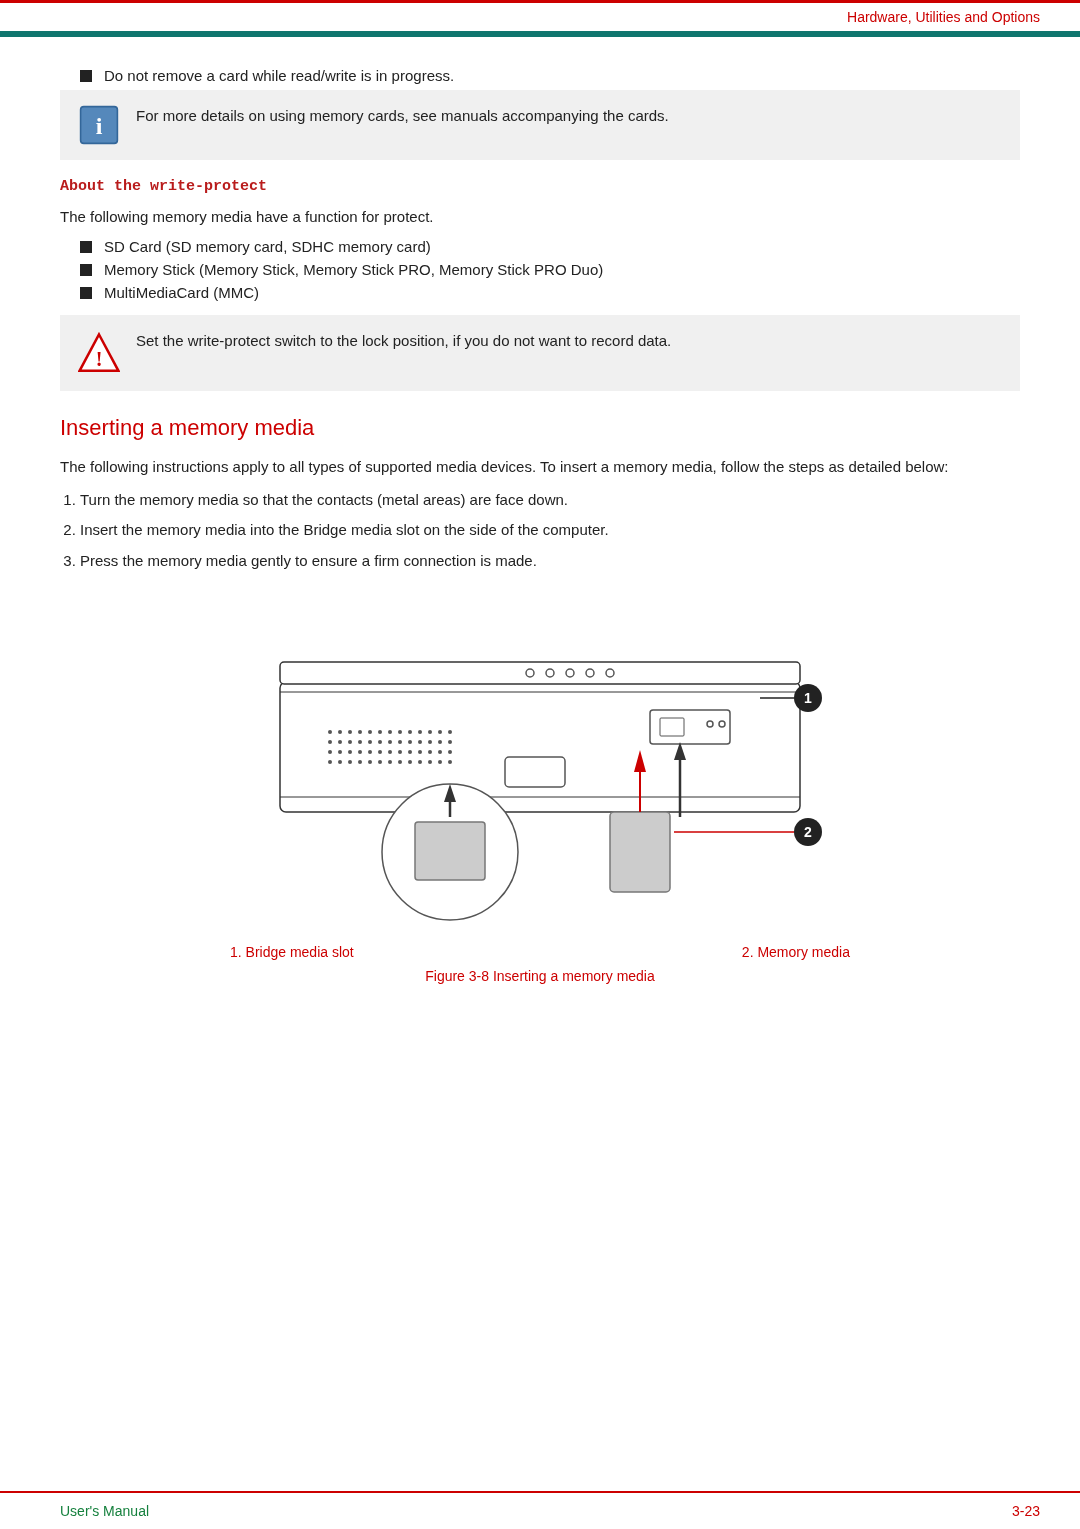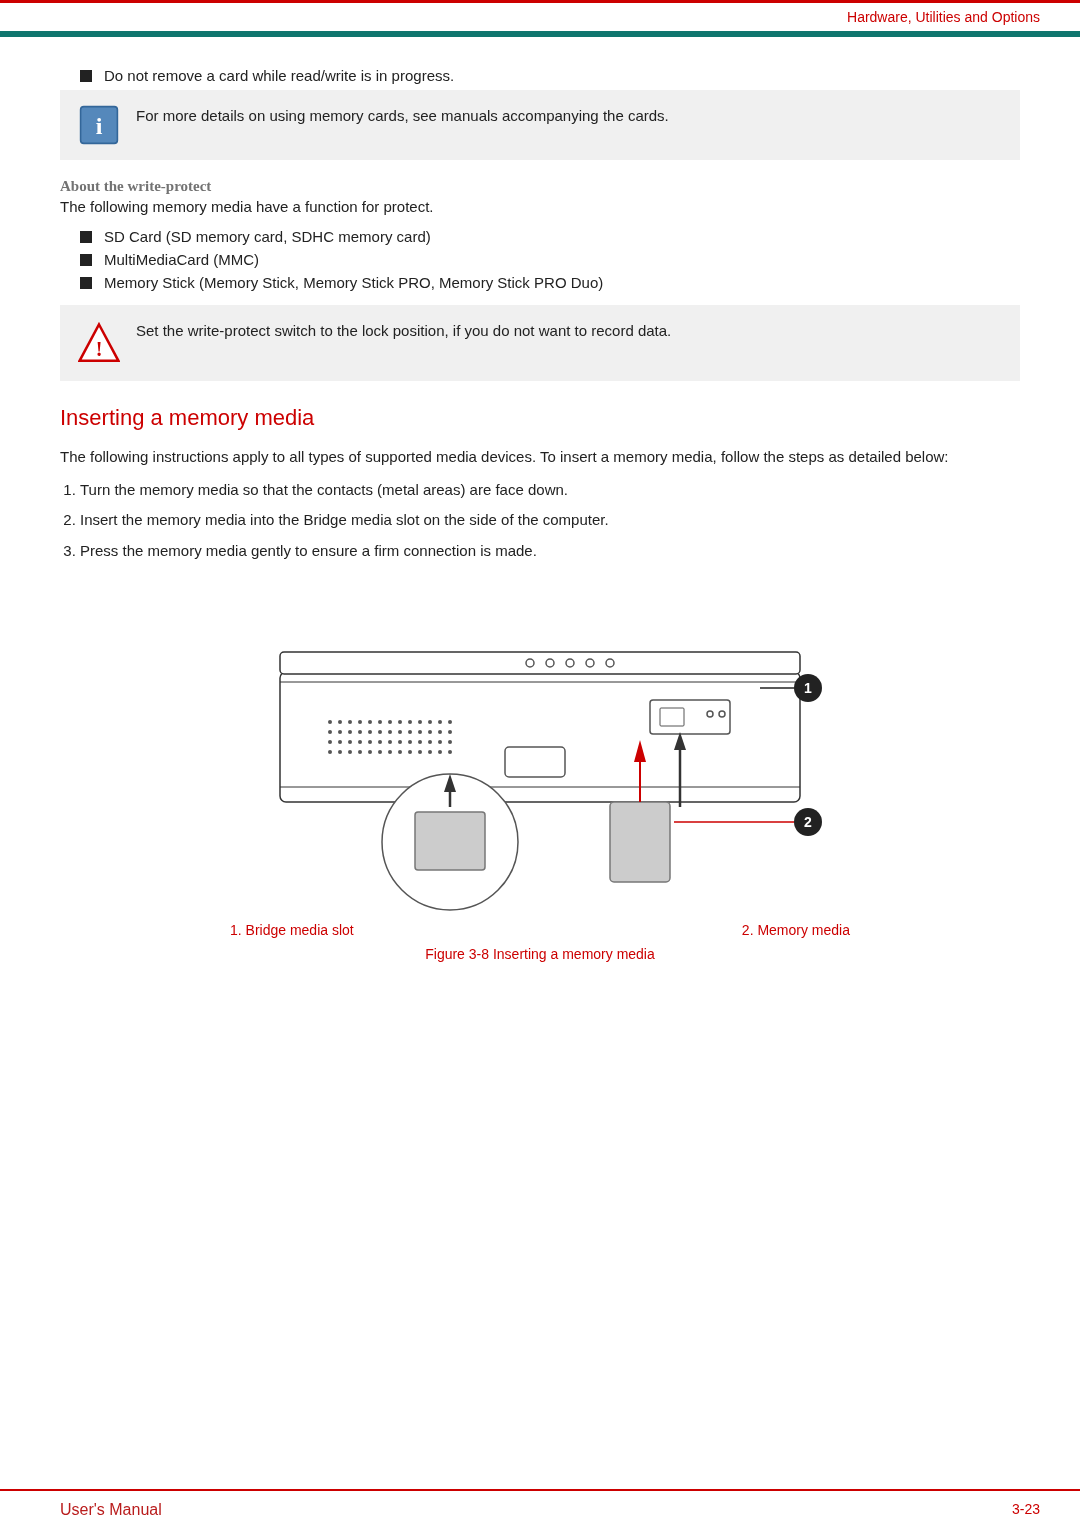--- a/index.html
+++ b/index.html
@@ -71,25 +71,25 @@
     .bullet-sq {
       width: 12px;
       height: 12px;
       background: #222;
       flex-shrink: 0;
       margin-right: 12px;
       margin-top: 3px;
     }
 
     .section-subtitle {
-      color: #737373;
-      font-family: Liberation Serif, serif;
+      color: #b91c1c;
+      font-family: Liberation Mono, monospace;
       font-weight: bold;
       font-size: 15px;
-      margin-bottom: 0;
+      margin-bottom: 10px;
       margin-top: 4px;
     }
 
     .section-heading {
       color: #c00;
       font-size: 22px;
       font-weight: normal;
       margin: 24px 0 14px 0;
     }
 
@@ -133,20 +133,21 @@
       margin: 30px auto 16px auto;
       display: flex;
       flex-direction: column;
       align-items: center;
     }
 
     .figure-labels {
       display: flex;
       justify-content: space-between;
       width: 640px;
+      margin-top: 12px;
       padding: 0 10px;
     }
 
     .figure-label {
       color: #c00;
       font-size: 14px;
     }
 
     .figure-caption {
       color: #c00;
@@ -161,22 +162,22 @@
       bottom: 0;
       left: 0;
       right: 0;
       display: flex;
       justify-content: space-between;
       padding: 10px 40px 10px 60px;
       border-top: 2px solid #c00;
     }
 
     .footer-left {
-      color: #b91c1c;
-      font-size: 16px;
+      color: #15803d;
+      font-size: 14px;
     }
 
     .footer-right {
       color: #c00;
       font-size: 14px;
     }
 
     
     .laptop-svg {
       width: 640px;
@@ -213,25 +214,25 @@
   <p class="section-subtitle">About the write-protect</p>
 
   <p class="para">The following memory media have a function for protect.</p>
 
   <div class="bullet-item">
     <div class="bullet-sq"></div>
     <span>SD Card (SD memory card, SDHC memory card)</span>
   </div>
   <div class="bullet-item">
     <div class="bullet-sq"></div>
-    <span>MultiMediaCard (MMC)</span>
+    <span>Memory Stick (Memory Stick, Memory Stick PRO, Memory Stick PRO Duo)</span>
   </div>
   <div class="bullet-item">
     <div class="bullet-sq"></div>
-    <span>Memory Stick (Memory Stick, Memory Stick PRO, Memory Stick PRO Duo)</span>
+    <span>MultiMediaCard (MMC)</span>
   </div>
 
   <div class="warning-box">
     <div class="warn-icon">
 
       <svg viewBox="0 0 50 50" width="44" height="44">
         <polygon points="25,3 48,46 2,46" fill="white" stroke="#cc0000" stroke-width="3"></polygon>
         <text x="25" y="40" font-size="24" font-weight="bold" fill="#cc0000" text-anchor="middle" font-family="serif">!</text>
       </svg>
     </div>

